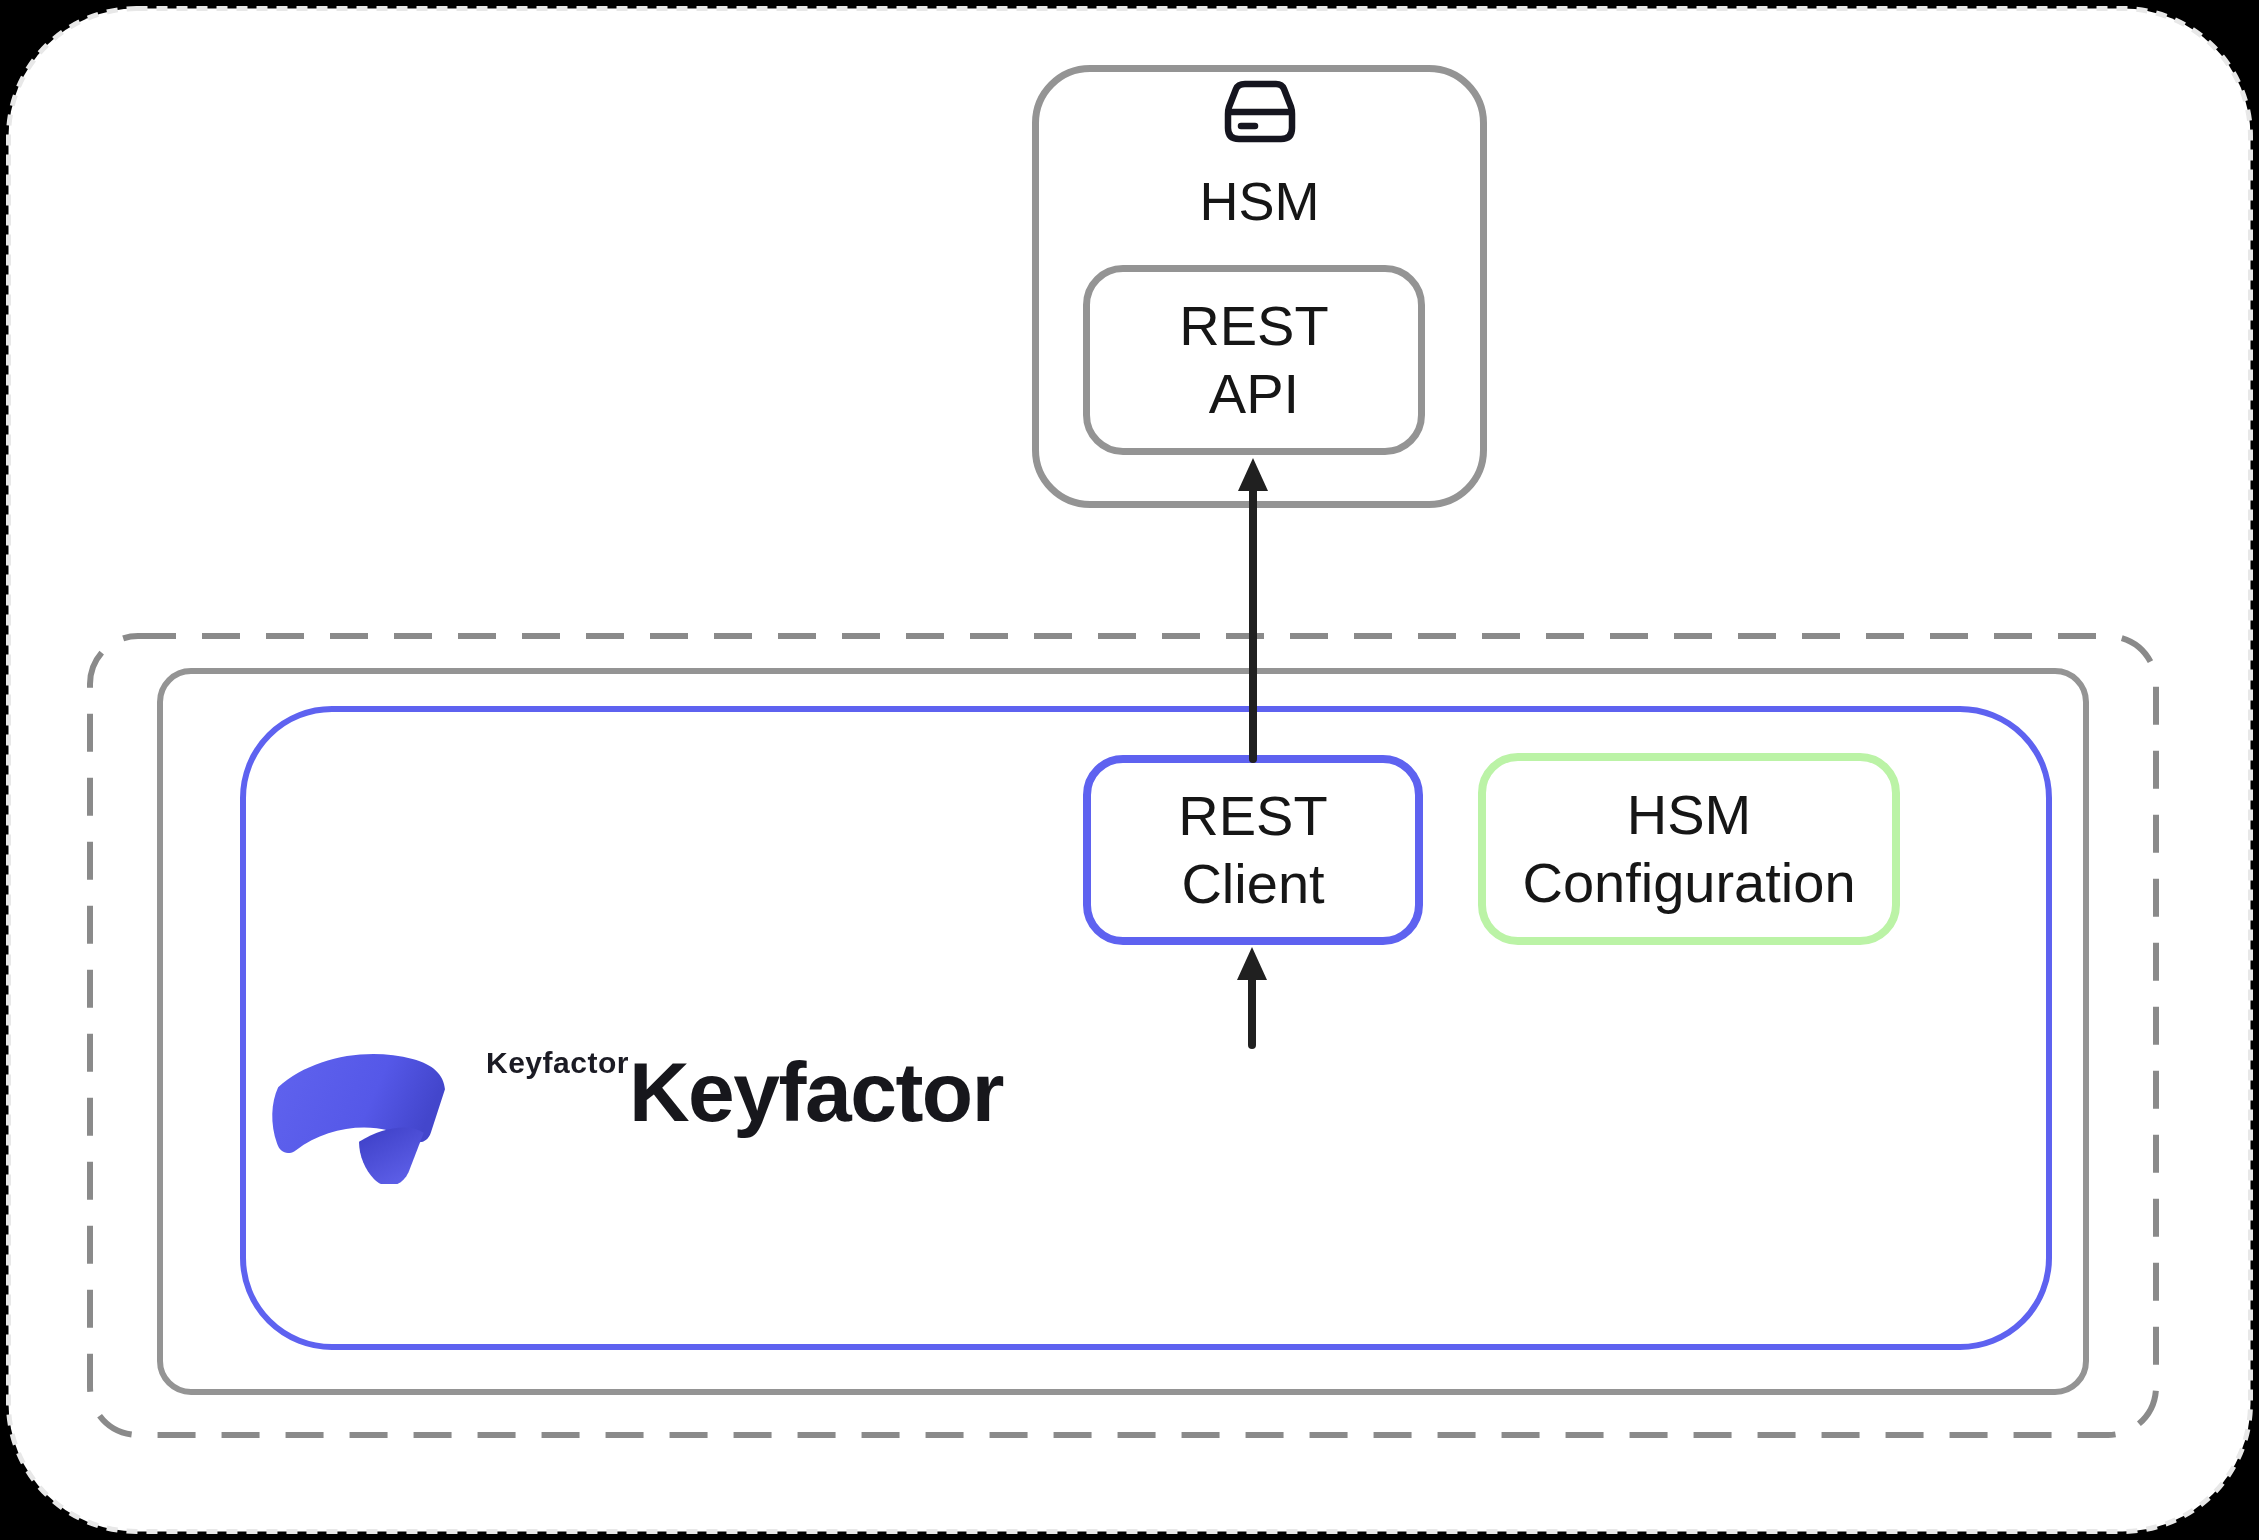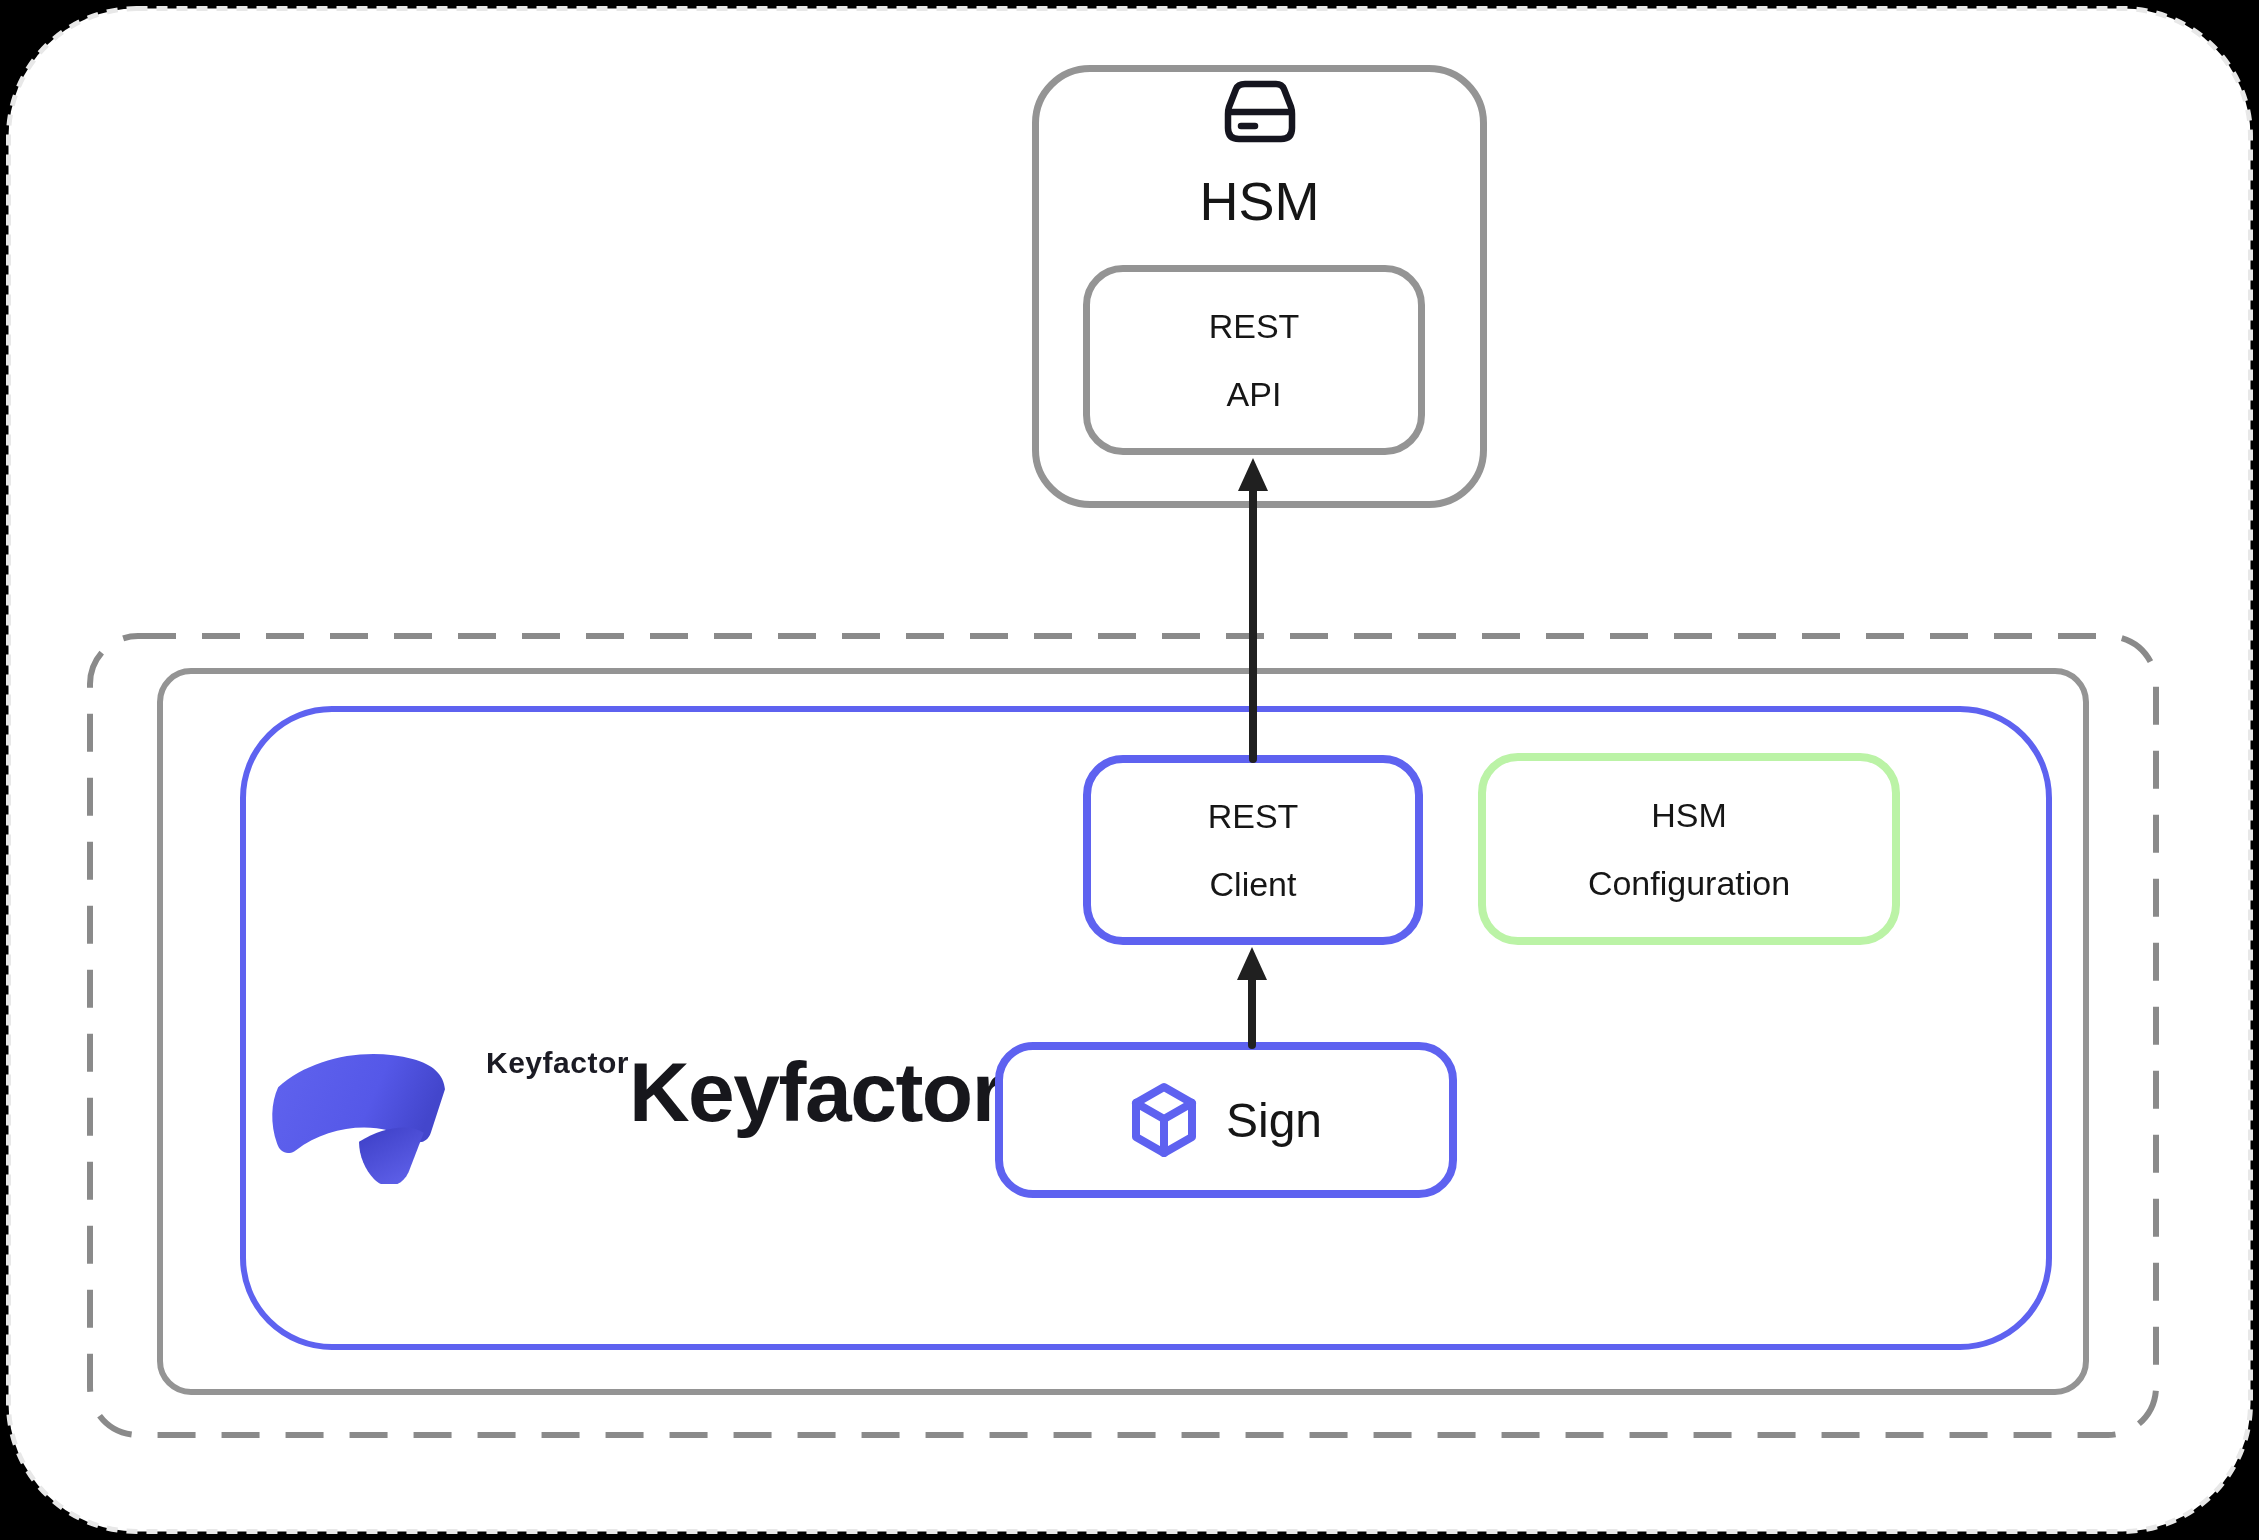--- a/index.html
+++ b/index.html
@@ -25,21 +25,21 @@
   .hsm-device{margin-top:8px;}
   .hsm-title{
     margin-top:26px;
     font-size:54px;line-height:62px;font-weight:400;color:#161616;
   }
   .rest-api-box{
     left:44px;top:193px;width:342px;height:190px;
     border:7px solid #949494;border-radius:40px;
     display:flex;flex-direction:column;align-items:center;justify-content:center;
   }
-  .node-line{font-size:34px;line-height:68px;color:#161616;text-align:center;}
+  .node-line{font-size:56px;line-height:68px;color:#161616;text-align:center;}
 
   .gray-zone{
     left:157px;top:668px;width:1932px;height:727px;
     border:6px solid #949494;border-radius:34px;
   }
   .blue-zone{
     left:240px;top:706px;width:1812px;height:644px;
     border:6px solid #5e62f0;border-radius:92px;
   }
 
@@ -129,30 +129,20 @@
     <div class="box rest-client-box">
       <div class="node-line">REST</div>
       <div class="node-line">Client</div>
     </div>
 
     <div class="box hsm-config-box">
       <div class="node-line">HSM</div>
       <div class="node-line">Configuration</div>
     </div>
 
-    <div class="box sign-box">
-      <svg width="68" height="78" viewBox="0 0 68 78" aria-hidden="true">
-        <g fill="none" stroke="#5e62f0" stroke-width="8" stroke-linejoin="round" stroke-linecap="round">
-          <path d="M34,6 L62,22 L62,56 L34,72 L6,56 L6,22 Z"></path>
-          <path d="M6,22 L34,38 L62,22"></path>
-          <path d="M34,38 L34,72"></path>
-        </g>
-      </svg>
-      <span class="sign-label">Sign</span>
-    </div>
   </div>
 
   <svg class="layer" width="2259" height="1540" aria-hidden="true">
     <g>
       <line x1="1253" y1="759" x2="1253" y2="486" stroke="#202020" stroke-width="8" stroke-linecap="round"></line>
       <polygon points="1253,458 1268,491 1238,491" fill="#202020"></polygon>
     </g>
     <g>
       <line x1="1252" y1="1045" x2="1252" y2="976" stroke="#202020" stroke-width="8" stroke-linecap="round"></line>
       <polygon points="1252,947 1267,980 1237,980" fill="#202020"></polygon>

